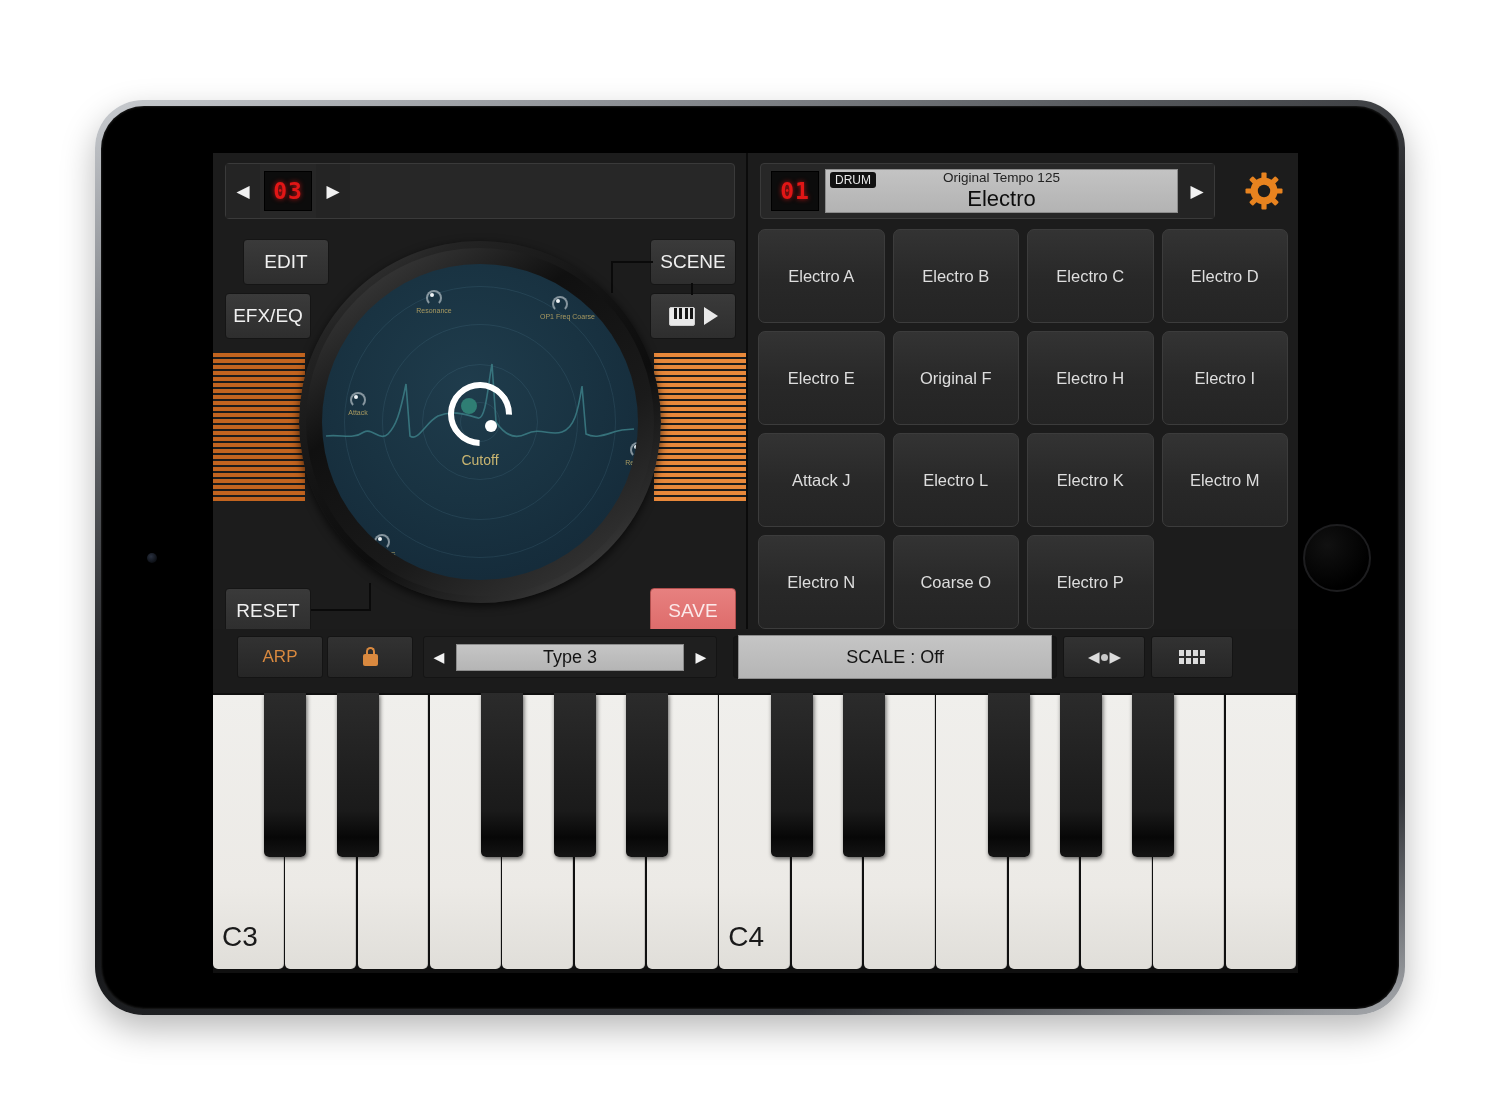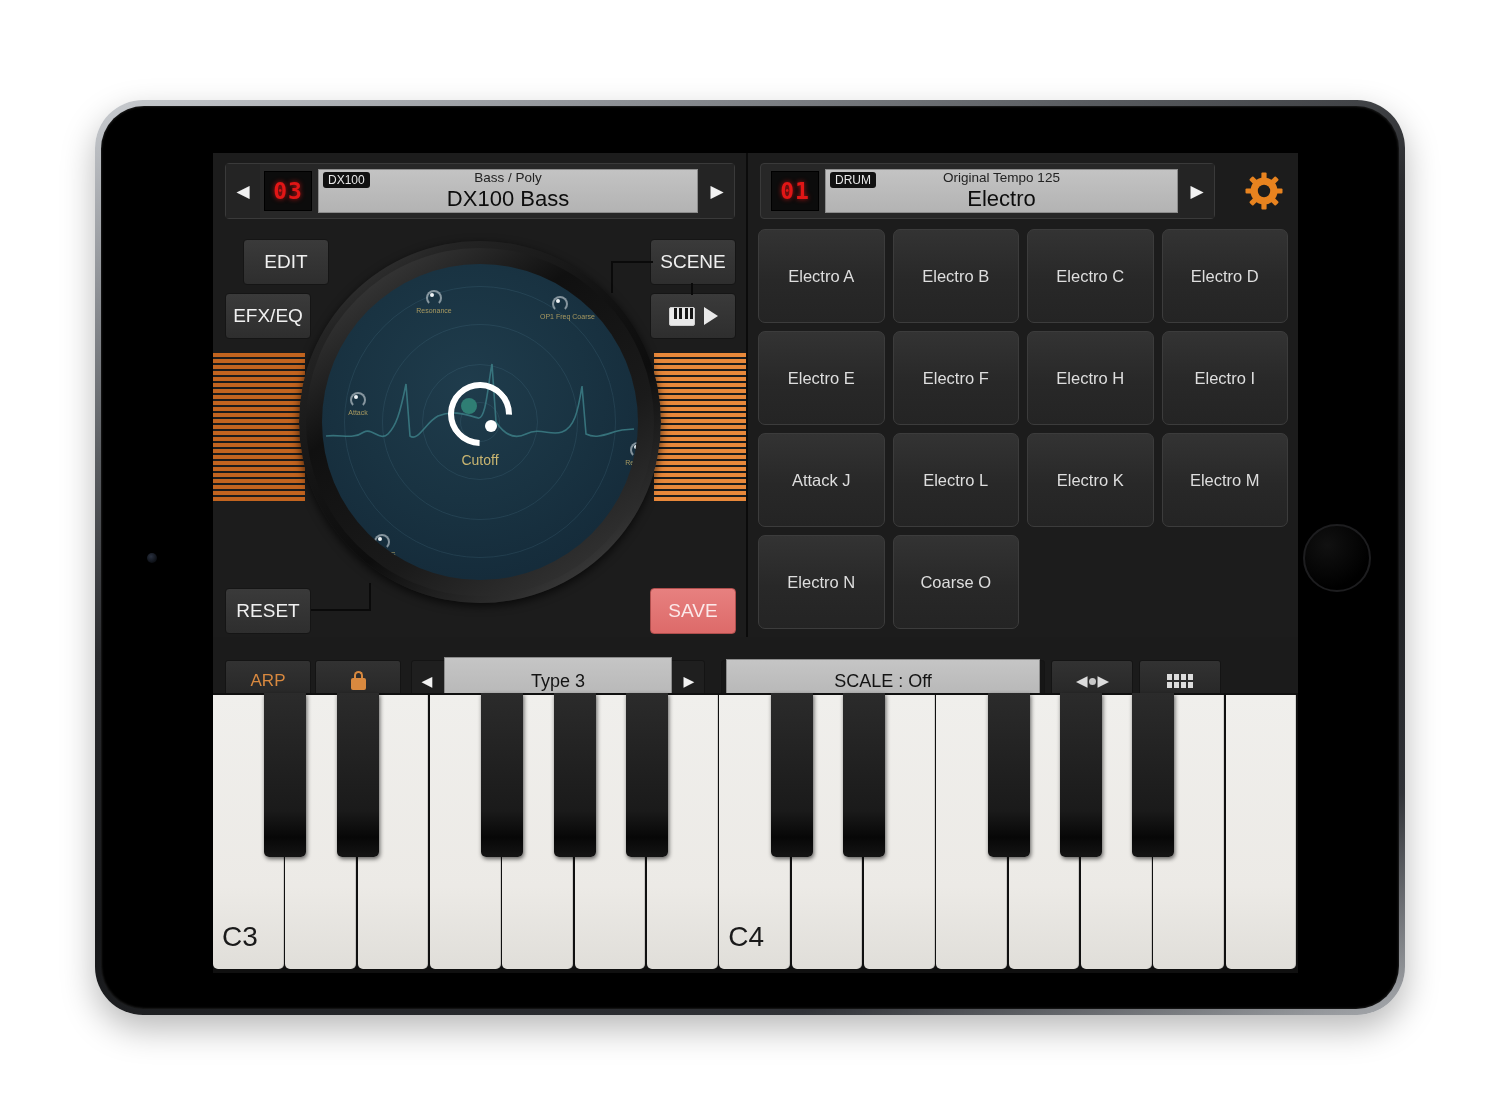--- a/index.html
+++ b/index.html
@@ -198,22 +198,22 @@
   }
   .pad {
     background: linear-gradient(180deg,#333333 0%,#282828 55%,#242424 100%);
     border: 1px solid #3c3c3c; border-radius: 7px;
     display: flex; align-items: center; justify-content: center;
     color: #dedede; font-size: 16.5px;
   }
 
   
   #toolbar {
-    position: absolute; left: 0; top: 500px; width: 100%; height: 56px;
-    background: #1b1b1b; display: flex; align-items: center; padding: 0 12px;
+    position: absolute; left: 0; top: 476px; width: 100%; height: 56px;
+    background: #1b1b1b; display: flex; align-items: center; padding: 0 24px;
   }
   .tb-btn {
     height: 42px; background: linear-gradient(180deg,#323232 0%,#262626 100%);
     border: 1px solid #141414; border-radius: 3px;
     display: flex; align-items: center; justify-content: center;
     color: #eaeaea; font-size: 17px;
   }
   #tb-arp  { width: 86px; color: #d9893f; }
   #tb-lock { width: 86px; margin-left: 4px; }
   .lock-ico { width: 15px; height: 20px; position: relative; }
@@ -226,21 +226,21 @@
     position: absolute; left: 0; top: 7px; width: 15px; height: 12px;
     background: #d9893f; border-radius: 2px;
   }
   #tb-type {
     margin-left: 10px; width: 294px; height: 42px;
     background: #1f1f1f; border: 1px solid #141414; border-radius: 3px;
     display: flex; align-items: center;
   }
   #tb-type .arrow-btn { width: 30px; height: 40px; font-size: 14px; background: transparent; }
   #tb-type .type-lcd {
-    flex: 1; height: 48px; margin: 0 2px;
+    flex: 1; height: 27px; margin: 0 2px;
     background: linear-gradient(180deg,#c5c5c5 0%,#b5b5b5 100%);
     border: 1px solid #8c8c8c;
     display: flex; align-items: center; justify-content: center;
     font-size: 18px; color: #141414;
   }
   #tb-scale {
     margin-left: 16px; width: 324px; height: 42px;
     background: #161616; border: 1px solid #141414; border-radius: 3px;
     display: flex; align-items: center; padding: 4px;
   }
@@ -292,25 +292,20 @@
 
     <div id="screen">
 
       <div class="panel-top">
 
         <div class="left-panel">
 
           <div class="preset-bar">
             <div class="arrow-btn">◀</div>
             <div class="seg-display">03</div>
-            <div class="lcd">
-              <div class="lcd-tag">DX100</div>
-              <div class="lcd-sub">Bass / Poly</div>
-              <div class="lcd-main">DX100 Bass</div>
-            </div>
             <div class="arrow-btn">▶</div>
           </div>
 
           <div class="sqbtn" id="btn-edit">EDIT</div>
           <div class="sqbtn" id="btn-efxeq">EFX/EQ</div>
           <div class="sqbtn" id="btn-reset">RESET</div>
           <div class="sqbtn" id="btn-scene">SCENE</div>
           <div class="sqbtn" id="btn-save">SAVE</div>
 
           <div class="sqbtn" id="btn-kbd">
@@ -467,29 +462,30 @@
               <circle cx="20" cy="20" r="6.2" fill="#1c1c1c"></circle>
             </svg>
           </div>
 
           <div id="pad-grid">
               <div class="pad">Electro A</div>
               <div class="pad">Electro B</div>
               <div class="pad">Electro C</div>
               <div class="pad">Electro D</div>
               <div class="pad">Electro E</div>
-              <div class="pad">Electro F</div>
+              <div class="pad">Original F</div>
               <div class="pad">Electro H</div>
               <div class="pad">Electro I</div>
               <div class="pad">Attack J</div>
               <div class="pad">Electro L</div>
               <div class="pad">Electro K</div>
               <div class="pad">Electro M</div>
               <div class="pad">Electro N</div>
               <div class="pad">Coarse O</div>
+              <div class="pad">Electro P</div>
             </div>
         </div>
       </div>
 
       <div id="toolbar">
         <div class="tb-btn" id="tb-arp">ARP</div>
         <div class="tb-btn" id="tb-lock">
           <span class="lock-ico">
             <span class="shackle"></span>
               <span class="body"></span>

